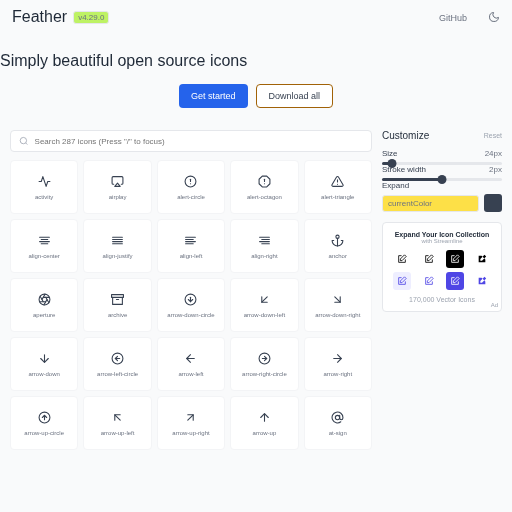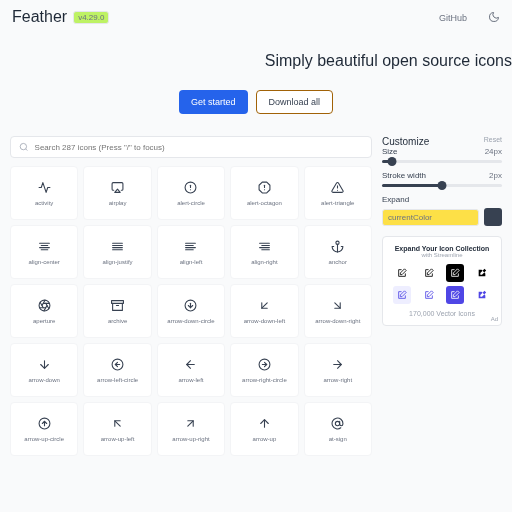--- a/index.html
+++ b/index.html
@@ -3,38 +3,38 @@
 <meta charset="utf-8">
 <style>
 *{margin:0;padding:0;box-sizing:border-box}
 body{font-family:-apple-system,BlinkMacSystemFont,sans-serif;background:#f9fafb;color:#1f2937;font-size:11px;width:512px;height:512px;overflow:hidden}
 .header{display:flex;justify-content:space-between;align-items:center;padding:8px 12px}
 .brand{display:flex;align-items:center;gap:6px}
 .brand-name{font-size:16px;font-weight:400}
 .version{font-size:8px;background:#bef264;border:1px solid #e5e7eb;padding:1px 4px;border-radius:3px;color:#6b7280}
 .header-right{display:flex;align-items:flex-end;gap:21px}
 .gh{font-size:9px;color:#6b7280}
-.title{text-align:right;font-size:16px;font-weight:500;margin-top:18px}
-.cta{display:flex;justify-content:center;gap:8px;margin:20px 0 22px}
+.title{text-align:left;font-size:16px;font-weight:500;margin-top:18px}
+.cta{display:flex;justify-content:center;gap:8px;margin:14px 0 22px}
 .btn{font-size:9px;padding:6px 12px;border-radius:4px;border:none;cursor:pointer}
 .btn-primary{background:#2563eb;color:#fff}
 .btn-secondary{background:#fff;border:1px solid #a16207;color:#374151}
 .main{display:flex;gap:10px;padding:0 10px}
 .left{flex:1}
 .search{display:flex;align-items:center;gap:6px;background:#fff;border:1px solid #e5e7eb;border-radius:4px;padding:5px 8px;margin-bottom:8px}
 .search input{border:none;outline:none;font-size:8px;color:#9ca3af;width:100%;background:transparent}
 .grid{display:grid;grid-template-columns:repeat(5,1fr);gap:5px}
 .card{background:#fff;border:1px solid #f3f4f6;border-radius:4px;height:54px;display:flex;flex-direction:column;align-items:center;justify-content:center;gap:6px}
 .card svg{width:13px;height:13px;stroke:#374151;stroke-width:2;fill:none;stroke-linecap:round;stroke-linejoin:round}
 .card-label{font-size:6px;color:#6b7280}
 .sidebar{width:120px}
-.sb-head{display:flex;justify-content:space-between;margin-bottom:0}
+.sb-head{display:flex;justify-content:space-between;align-items:center;margin-bottom:8px}
 .sb-title{font-size:10px;font-weight:500}
 .sb-reset{font-size:7px;color:#9ca3af}
-.ctrl{margin-bottom:8px}
+.ctrl{}
 .ctrl-row{display:flex;justify-content:space-between;font-size:8px;margin-bottom:4px}
 .ctrl-label{color:#374151}
 .ctrl-val{color:#6b7280}
 .slider{position:relative;height:3px;background:#e5e7eb;border-radius:2px}
 .slider-fill{position:absolute;height:100%;background:#374151;border-radius:2px}
 .thumb{position:absolute;width:9px;height:9px;background:#374151;border-radius:50%;top:-3px;transform:translateX(-50%)}
 .color-row{display:flex;gap:5px;align-items:center}
 .color-input{flex:1;border:1px solid #e5e7eb;border-radius:3px;padding:3px 5px;font-size:8px;color:#6b7280;background:#fde047}
 .swatch{width:18px;height:18px;background:#374151;border-radius:3px}
 .promo{background:#fff;border:1px solid #e5e7eb;border-radius:4px;padding:8px;margin-top:10px;text-align:center;position:relative}

